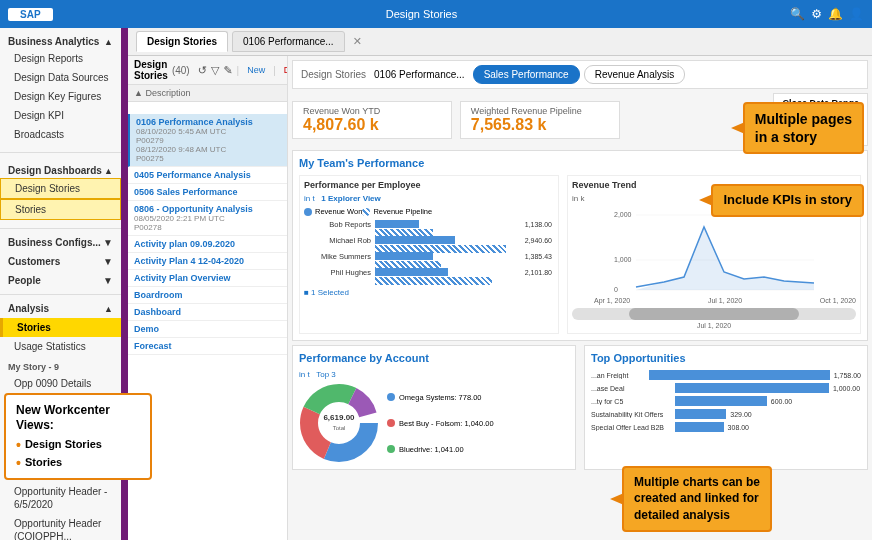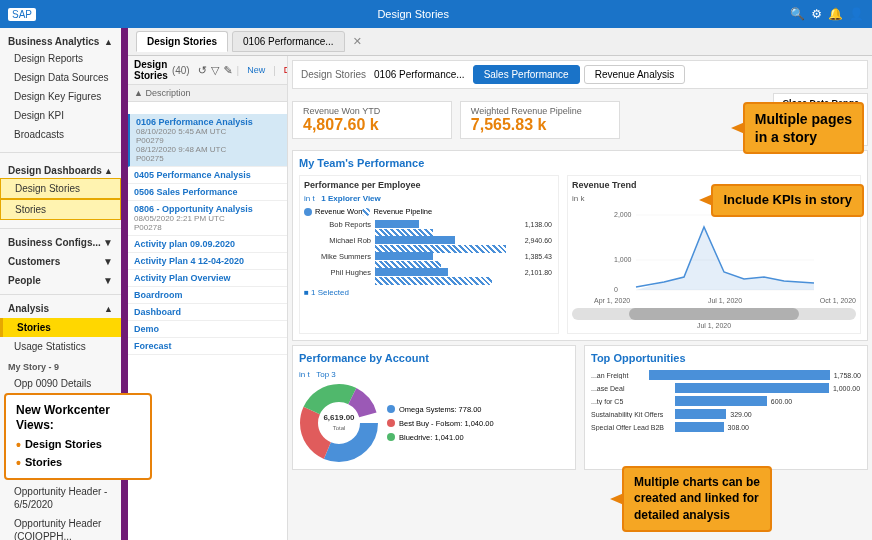--- a/index.html
+++ b/index.html
@@ -18,23 +18,23 @@
       background: #1a73c8;
       height: 28px;
       display: flex;
       align-items: center;
       padding: 0 8px;
       gap: 8px;
     }
     .sap-logo {
       background: white;
       color: #1a73c8;
-      font-weight: normal;
+      font-weight: bold;
       font-size: 10px;
-      padding: 1px 4px;
+      padding: 1px 12px;
       border-radius: 2px;
     }
     .sap-header-title {
       color: white;
       font-size: 11px;
       flex: 1;
       text-align: center;
     }
     .sap-header-icons {
       display: flex;
@@ -209,21 +209,21 @@
     }
     .story-tabs {
       display: flex;
       gap: 4px;
     }
     .story-tab {
       padding: 3px 10px;
       font-size: 10px;
       border: 1px solid #ccc;
       cursor: pointer;
-      border-radius: 3px;
+      border-radius: 9px;
     }
     .story-tab.active {
       background: #1a73c8;
       color: white;
       border-color: #1a73c8;
     }
 
     
     .kpi-row {
       display: flex;
@@ -411,21 +411,21 @@
     
     .donut-wrapper {
       display: flex;
       align-items: center;
       gap: 8px;
     }
     .donut-legend {
       font-size: 7.5px;
       display: flex;
       flex-direction: column;
-      gap: 5px;
+      gap: 17px;
     }
     .donut-legend-item {
       display: flex;
       align-items: center;
       gap: 4px;
     }
     .donut-color {
       width: 8px;
       height: 8px;
       border-radius: 50%;

